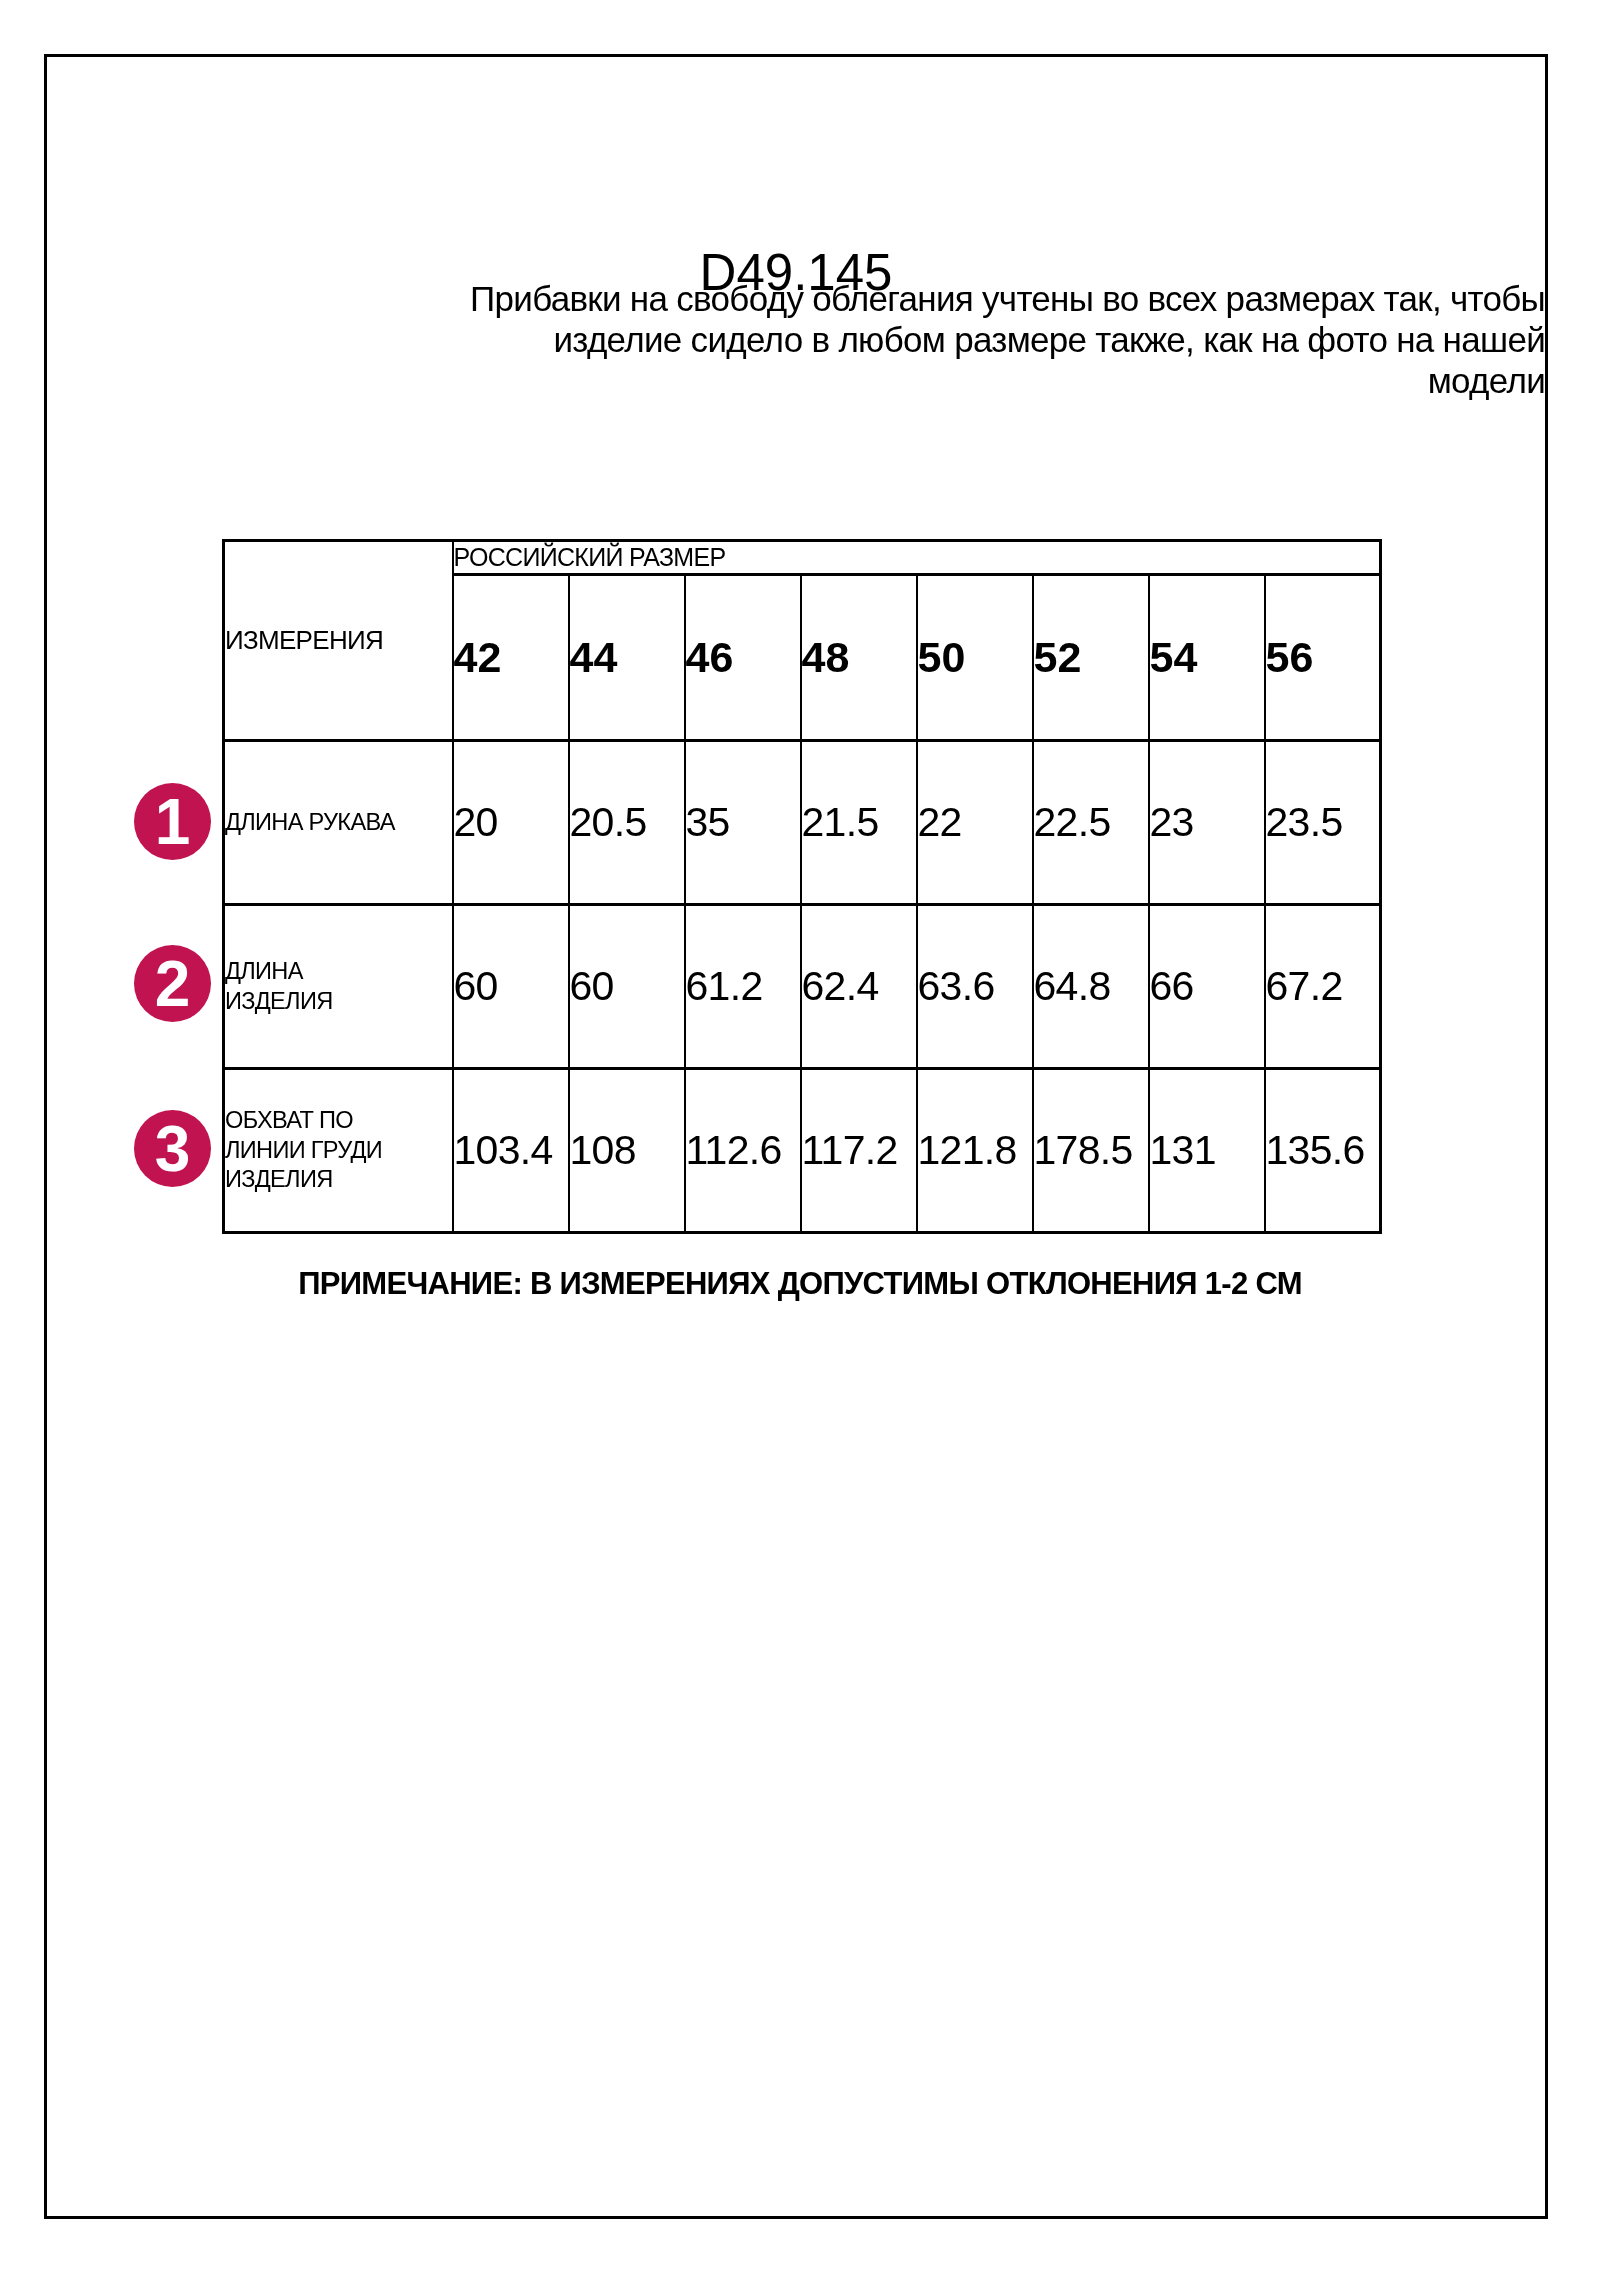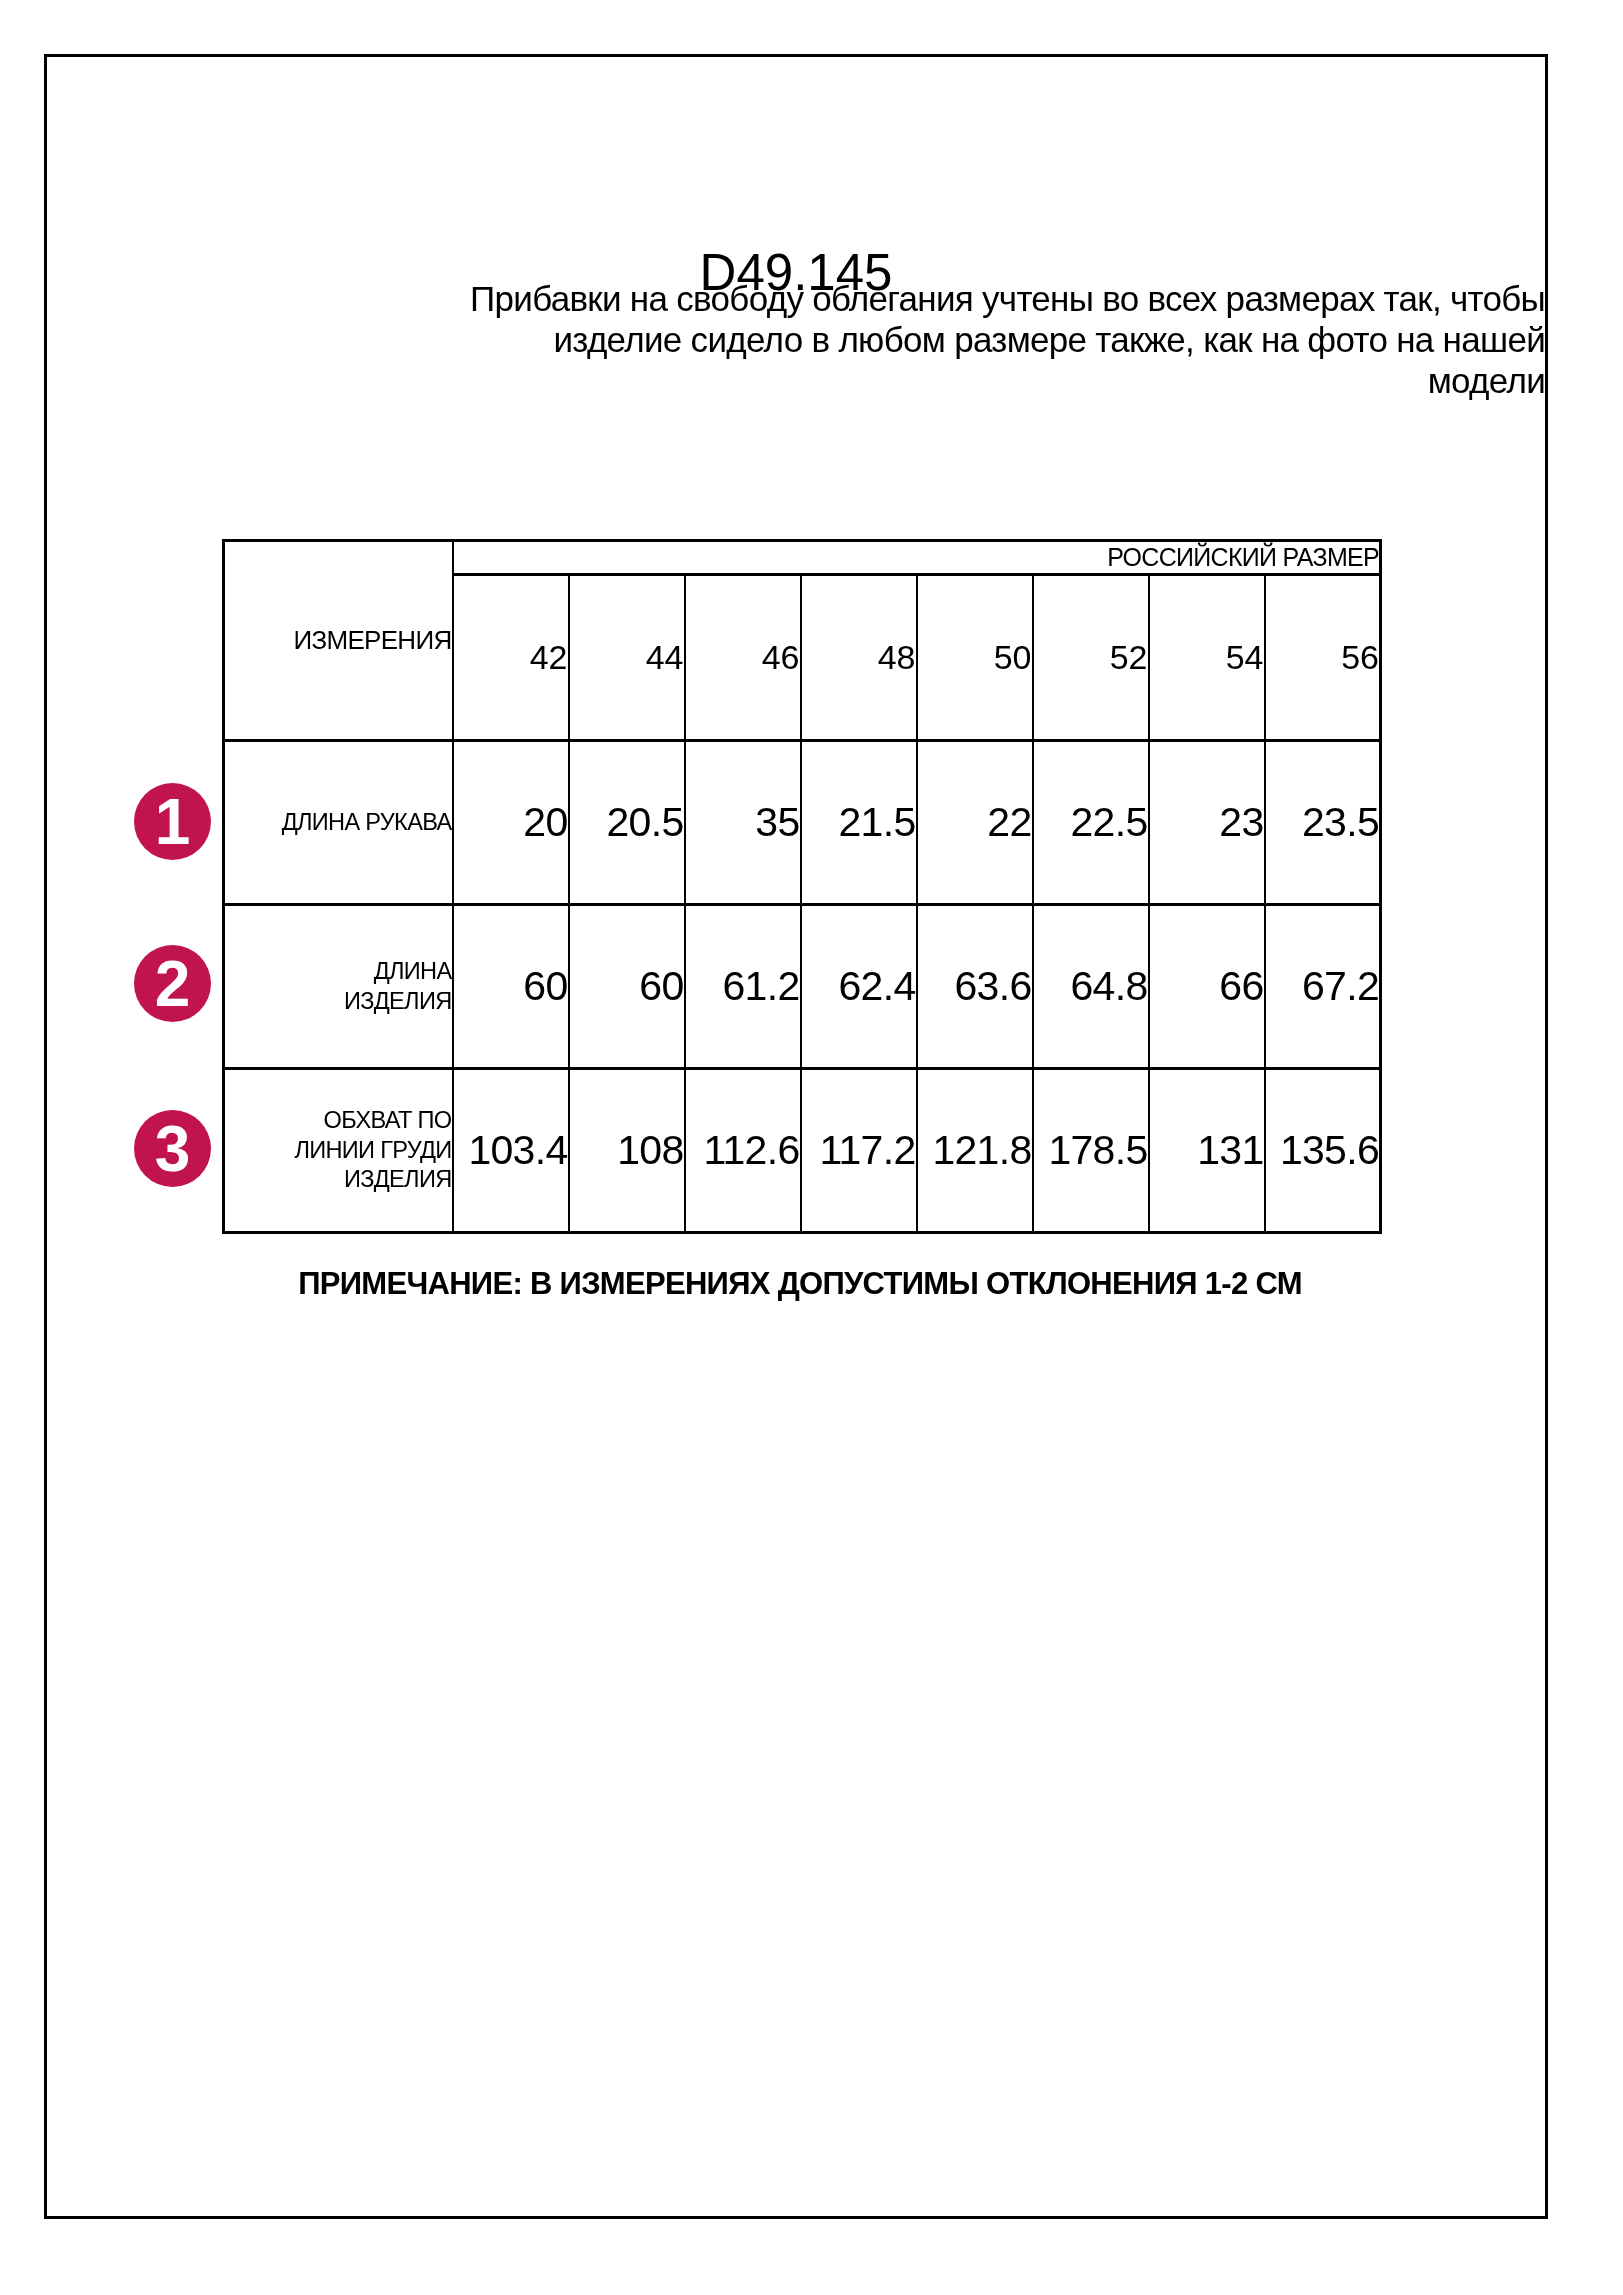--- a/index.html
+++ b/index.html
@@ -52,32 +52,32 @@
   table.size-table {
     position: absolute;
     left: 175px; top: 482px;
     width: 1156px; height: 692px;
     border-collapse: collapse;
     table-layout: fixed;
   }
   table.size-table td {
     border: 2px solid #000000;
     border-top-width: 3.9px; border-bottom-width: 3.9px;
-    text-align: right; vertical-align: middle;
+    text-align: left; vertical-align: middle;
     overflow: hidden;
   }
   table.size-table { border: 3.9px solid #000000; }
   col.c-label { width: 229px; }
   col.c-size  { width: 116px; }
   tr.group-row { height: 34px; }
   tr.sizes-row { height: 166px; }
   tr.data-row  { height: 164px; }
   td.corner { font-size: 26px; font-weight: 400; letter-spacing: -0.7px; }
   td.group  { font-size: 25px; font-weight: 400; letter-spacing: -0.7px; border-bottom-width: 3.3px; }
-  tr.sizes-row td { font-size: 34px; font-weight: 400; border-top-width: 3.3px; margin-top: 35px; }
+  tr.sizes-row td { font-size: 43px; font-weight: 700; border-top-width: 3.3px; margin-top: 35px; }
   td.rlabel { font-size: 23.6px; font-weight: 400; white-space: pre-line; line-height: 1.25; letter-spacing: -0.7px; }
   td.val { font-size: 41px; font-weight: 400; letter-spacing: -0.7px; }
   
   .marker {
     position: absolute;
     left: 87px;
     width: 77px; height: 77px;
     border-radius: 50%;
     background: #c11350;
     display: flex; align-items: center; justify-content: center;

